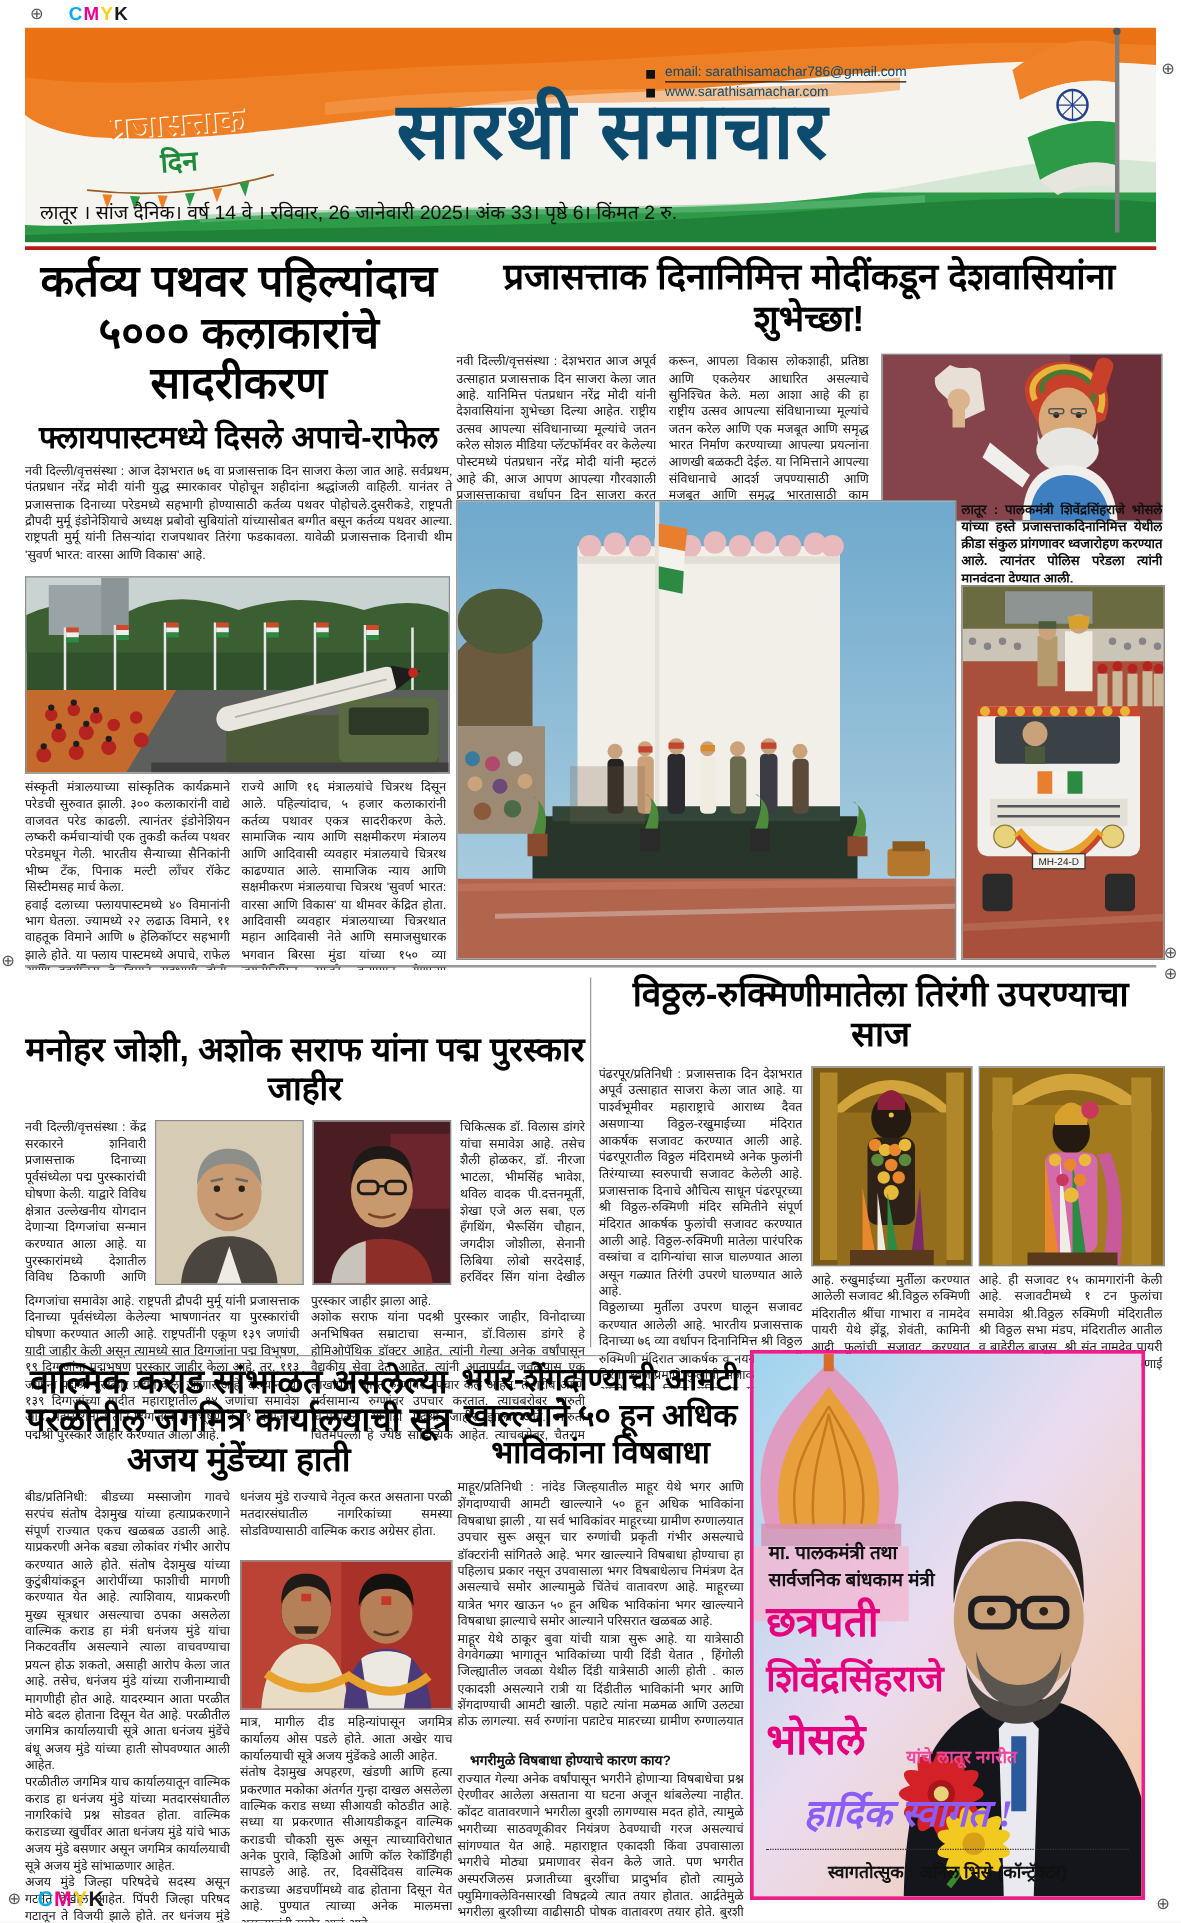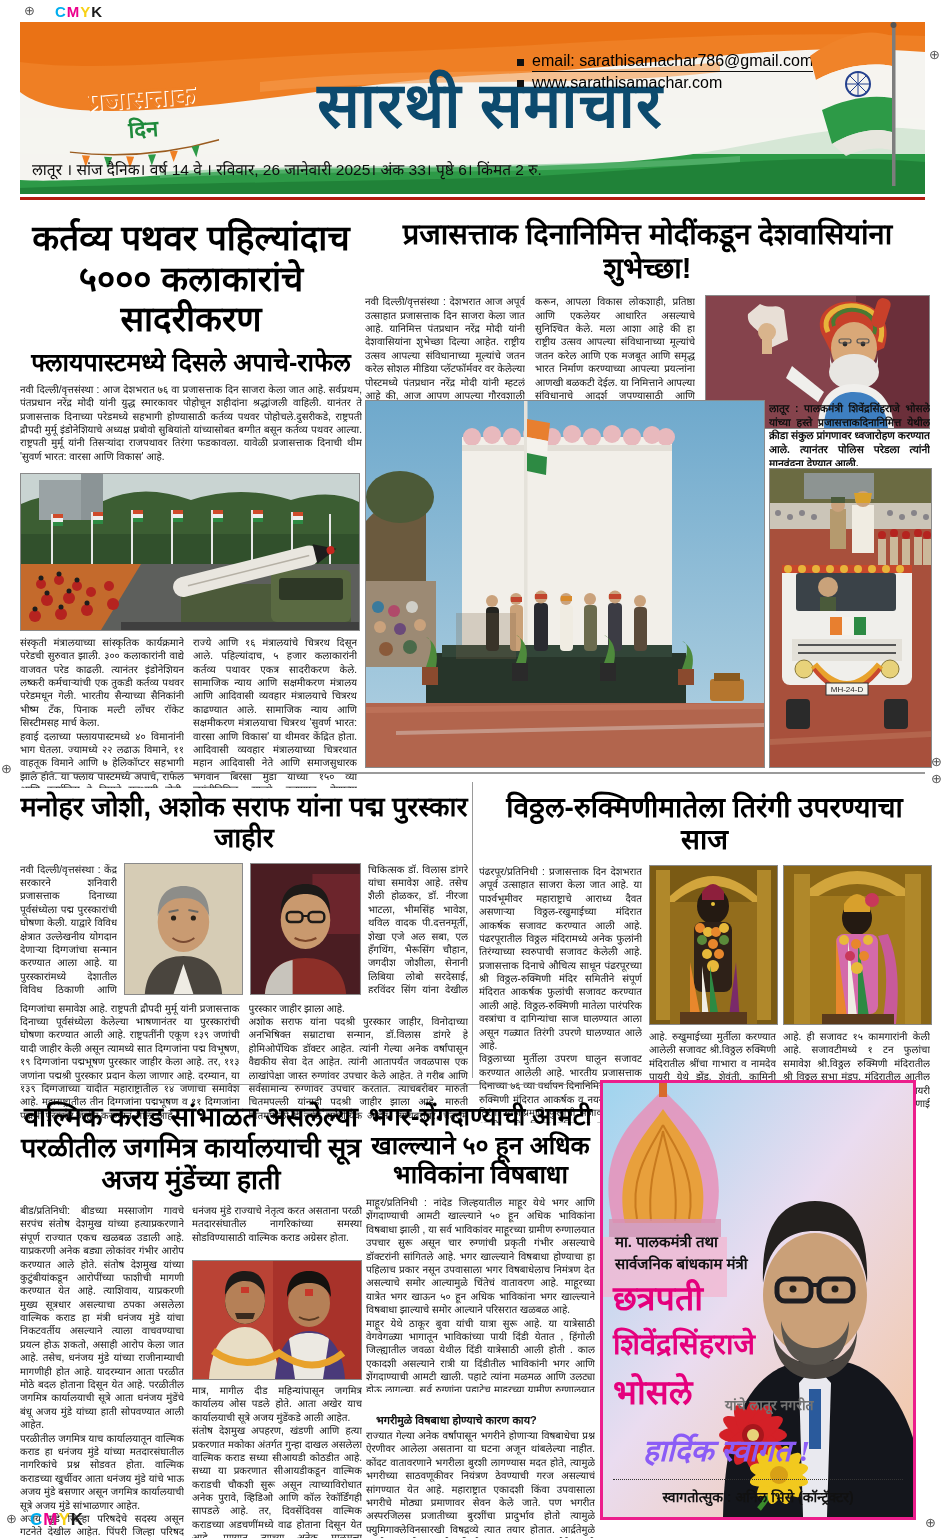--- a/index.html
+++ b/index.html
@@ -12,42 +12,42 @@
   .c-c{color:#00aeef}.c-m{color:#ec008c}.c-y{color:#f7d117}.c-k{color:#1a1a1a}
 
   
   .masthead{left:20px;top:22px;width:905px;height:172px;overflow:hidden;}
   .masthead svg.bg{position:absolute;left:0;top:0;width:100%;height:100%;}
   .mast-logo{position:absolute;left:28px;top:56px;width:190px;text-align:center;transform:rotate(-4deg);}
   .mast-logo .l1{color:#ef7f24;font-size:27px;font-weight:900;text-shadow:1px 1px 0 #fff;}
   .mast-logo .l2{color:#1f8a3c;font-size:22px;font-weight:900;margin-top:-2px;}
   .mast-title{position:absolute;left:170px;top:52px;width:600px;text-align:center;
               color:#0c4a6e;font-size:63px;font-weight:900;letter-spacing:1px;line-height:1;}
-  .mast-contact{position:absolute;left:497px;top:30px;font-size:16px;color:#000000;}
+  .mast-contact{position:absolute;left:497px;top:30px;font-size:11px;color:#0c4a6e;}
   .mast-contact .row{display:flex;align-items:center;gap:8px;margin-bottom:2px;}
   .sq{width:7px;height:7px;background:#111;display:inline-block;}
   .mast-contact .em{border-bottom:1.5px solid #111;padding-bottom:1px;}
   .dateline{position:absolute;left:12px;bottom:14px;font-size:15.5px;font-weight:normal;color:#0d0d0d;}
   .redline{left:20px;top:197px;width:905px;height:3px;background:#b41d12;}
 
   
-  .hl{font-weight:900;color:#000;text-align:center;line-height:1.16;margin-top:12px;}
+  .hl{font-weight:900;color:#000;text-align:center;line-height:1.16;}
   .body-text{font-size:10px;line-height:1.34;text-align:justify;color:#151515;white-space:pre-line;overflow:hidden;}
   .cols{display:flex;gap:9px;}
   .photo{border:1px solid #8a8a8a;overflow:hidden;background:#ccc;}
   .photo svg{display:block;width:100%;height:100%;}
   .vrule{background:#9a9a9a;width:1px;}
   .hrule{background:#9a9a9a;height:2px;}
 
   
   .ad{left:600px;top:1080px;width:316px;height:440px;border:3px solid #ec1e8c;box-sizing:border-box;overflow:hidden;}
   .ad .txt{position:absolute;z-index:3;}
   .ad-small{font-size:15px;font-weight:800;color:#111;}
   .ad-name{color:#e5007d;font-weight:900;line-height:1.05;}
-  .ad-mid{font-size:14px;font-weight:800;color:#737373;text-align:center;}
+  .ad-mid{font-size:14px;font-weight:800;color:#ec4899;text-align:center;}
   .ad-welcome{color:#8b5cf6;font-size:30px;font-weight:900;font-style:italic;font-family:"Liberation Serif","DejaVu Serif",serif;}
   .ad-foot{font-size:14px;font-weight:800;color:#111;text-align:center;width:100%;}
   .ad-dots{position:absolute;left:10px;right:10px;border-top:1.5px dotted #333;z-index:3;}
 </style>
 </head>
 <body>
 
 <div class="page">
 
   <div class="reg" style="left:24px;top:4px">⊕</div>
@@ -402,21 +402,21 @@
               <rect x="114" y="230" width="24" height="30" rx="4" fill="#2a2a2a"></rect>
           </g>
           <path d="M0,270 L161,262 L161,268 L0,276 Z" fill="#c07a5e" opacity="0.5"></path>
         </svg>
       </div>
     </div>
   </div>
 
   <div class="abs hrule" style="left:20px;top:772px;width:905px"></div>
 
-  <div class="abs" style="left:20px;top:780px;width:448px;height:302px">
+  <div class="abs" style="left:20px;top:825px;width:448px;height:302px">
     <div class="hl" style="font-size:27px">मनोहर जोशी, अशोक सराफ यांना पद्म पुरस्कार जाहीर</div>
     <div style="display:flex;gap:7px;margin-top:8px">
       <div class="body-text" style="width:98px;height:130px">नवी दिल्ली/वृत्तसंस्था : केंद्र सरकारने शनिवारी प्रजासत्ताक दिनाच्या पूर्वसंध्येला पद्म पुरस्कारांची घोषणा केली. याद्वारे विविध क्षेत्रात उल्लेखनीय योगदान देणाऱ्या दिग्गजांचा सन्मान करण्यात आला आहे. या पुरस्कारांमध्ये देशातील विविध ठिकाणी आणि विविध क्षेत्रात काम करणाऱ्या</div>
       <div class="photo" style="width:118px;height:130px">
         <svg viewBox="0 0 118 130" preserveAspectRatio="none">
           <rect width="118" height="130" fill="#cfc4ab"></rect>
           <rect x="0" y="0" width="118" height="130" fill="#dbd2bd" opacity="0.6"></rect>
           <path d="M20,130 C22,104 38,92 59,92 C80,92 96,104 98,130 Z" fill="#4a453e"></path>
           <path d="M49,130 L59,100 L69,130 Z" fill="#efece4"></path>
           <ellipse cx="59" cy="58" rx="26" ry="30" fill="#c99b72"></ellipse>

